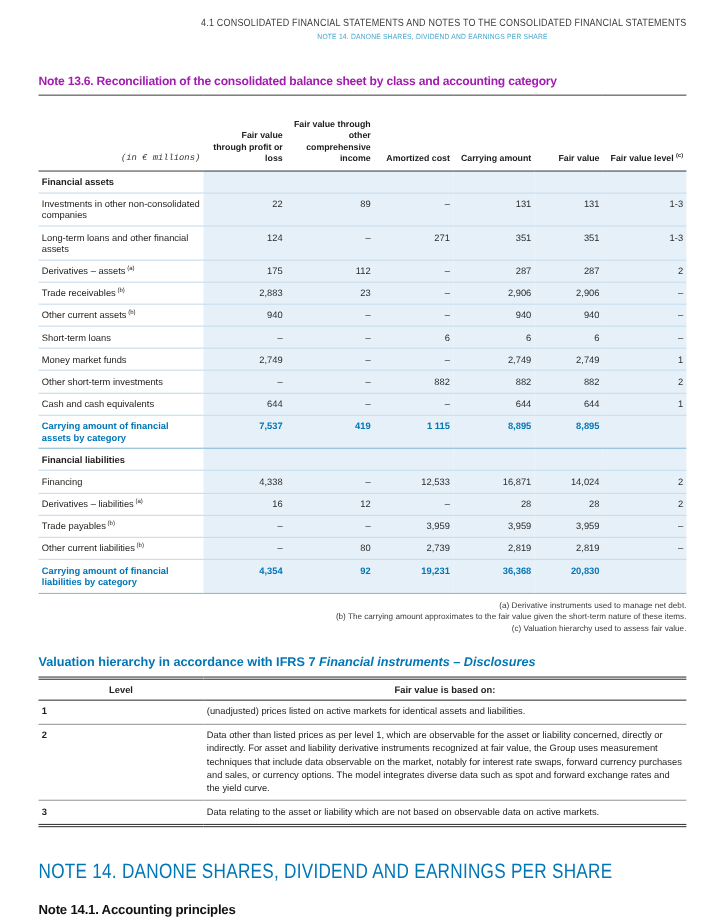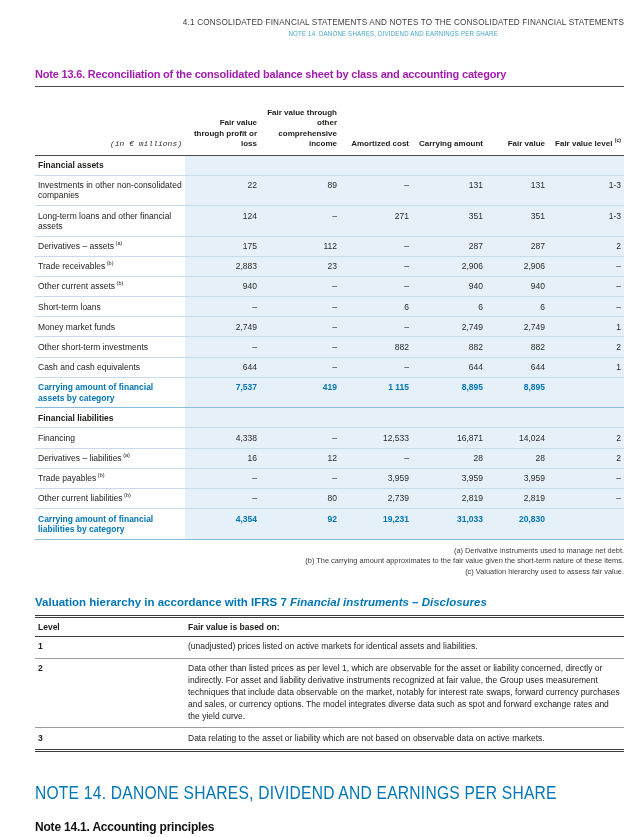--- a/index.html
+++ b/index.html
@@ -50,21 +50,21 @@
   .footnotes { margin-top:6px; }
   .footnote { font-size:7.4px; color:#3a3a3a; line-height:1.45;text-align:right; }
   
   .val-heading { margin-top:18px; font-size:11.5px; font-weight:bold; color:#0076b6; }
   .val-heading em { font-style:italic; }
   .hier-table {
     margin-top:7px; width:100%; border-collapse:collapse; table-layout:fixed;
     font-size:8.5px; border-top:3px double #3c3c3b; border-bottom:3px double #3c3c3b;
   }
   .hier-table thead th {
-    text-align:left; font-weight:bold; padding:4px 3px;
+    text-align:center; font-weight:bold; padding:4px 3px;
     border-bottom:1px solid #3c3c3b;
   }
   .hier-table tbody tr { border-bottom:1px solid #9b9b9b; }
   .hier-table tbody tr:last-child { border-bottom:none; }
   .hier-table td { padding:4.5px 3px; line-height:1.4; vertical-align:top; }
   .hier-table td.lv { font-weight:bold; }
   
   .note14-title {
     margin-top:30px; color:#0076b6; font-size:19px; font-weight:normal;
     white-space:nowrap; transform:scaleX(0.82); transform-origin:left center;
@@ -252,21 +252,21 @@
             <td class="num">2,739</td>
             <td class="num">2,819</td>
             <td class="num">2,819</td>
             <td class="num">–</td>
           </tr>
           <tr class="row-total">
             <td class="lbl">Carrying amount of financial liabilities by category</td>
             <td class="num">4,354</td>
             <td class="num">92</td>
             <td class="num">19,231</td>
-            <td class="num">31,033</td>
+            <td class="num">36,368</td>
             <td class="num">20,830</td>
             <td class="num"></td>
           </tr>
         </tbody>
     </table>
 
     <div class="footnotes" id="footnotes">
         <div class="footnote">(a) Derivative instruments used to manage net debt.</div>
         <div class="footnote">(b) The carrying amount approximates to the fair value given the short-term nature of these items.</div>
         <div class="footnote">(c) Valuation hierarchy used to assess fair value.</div>

